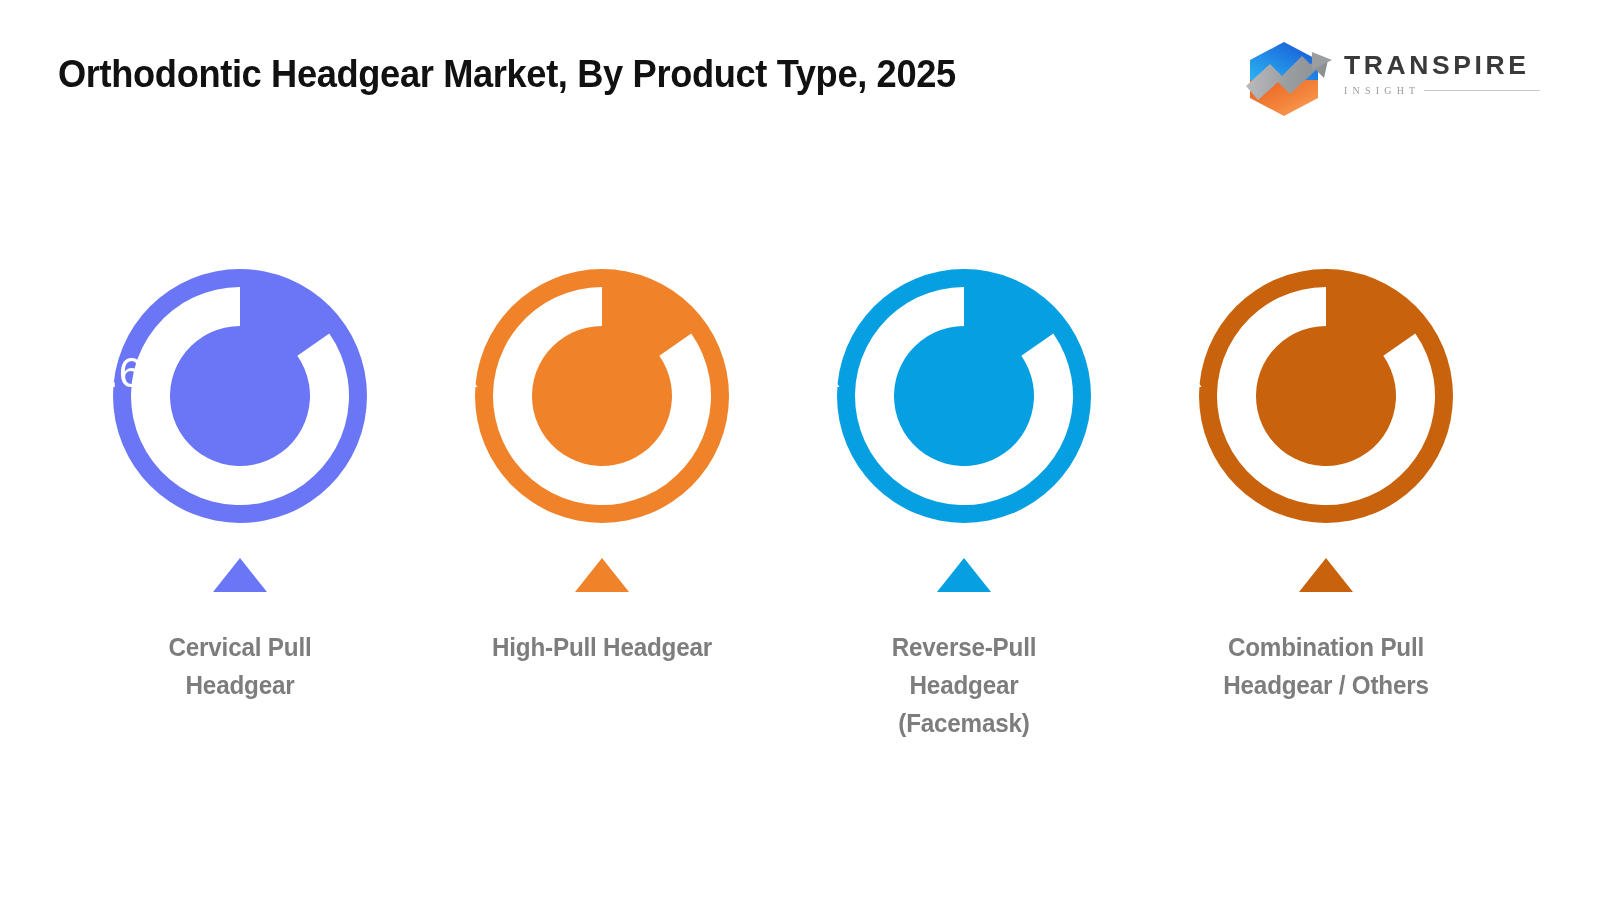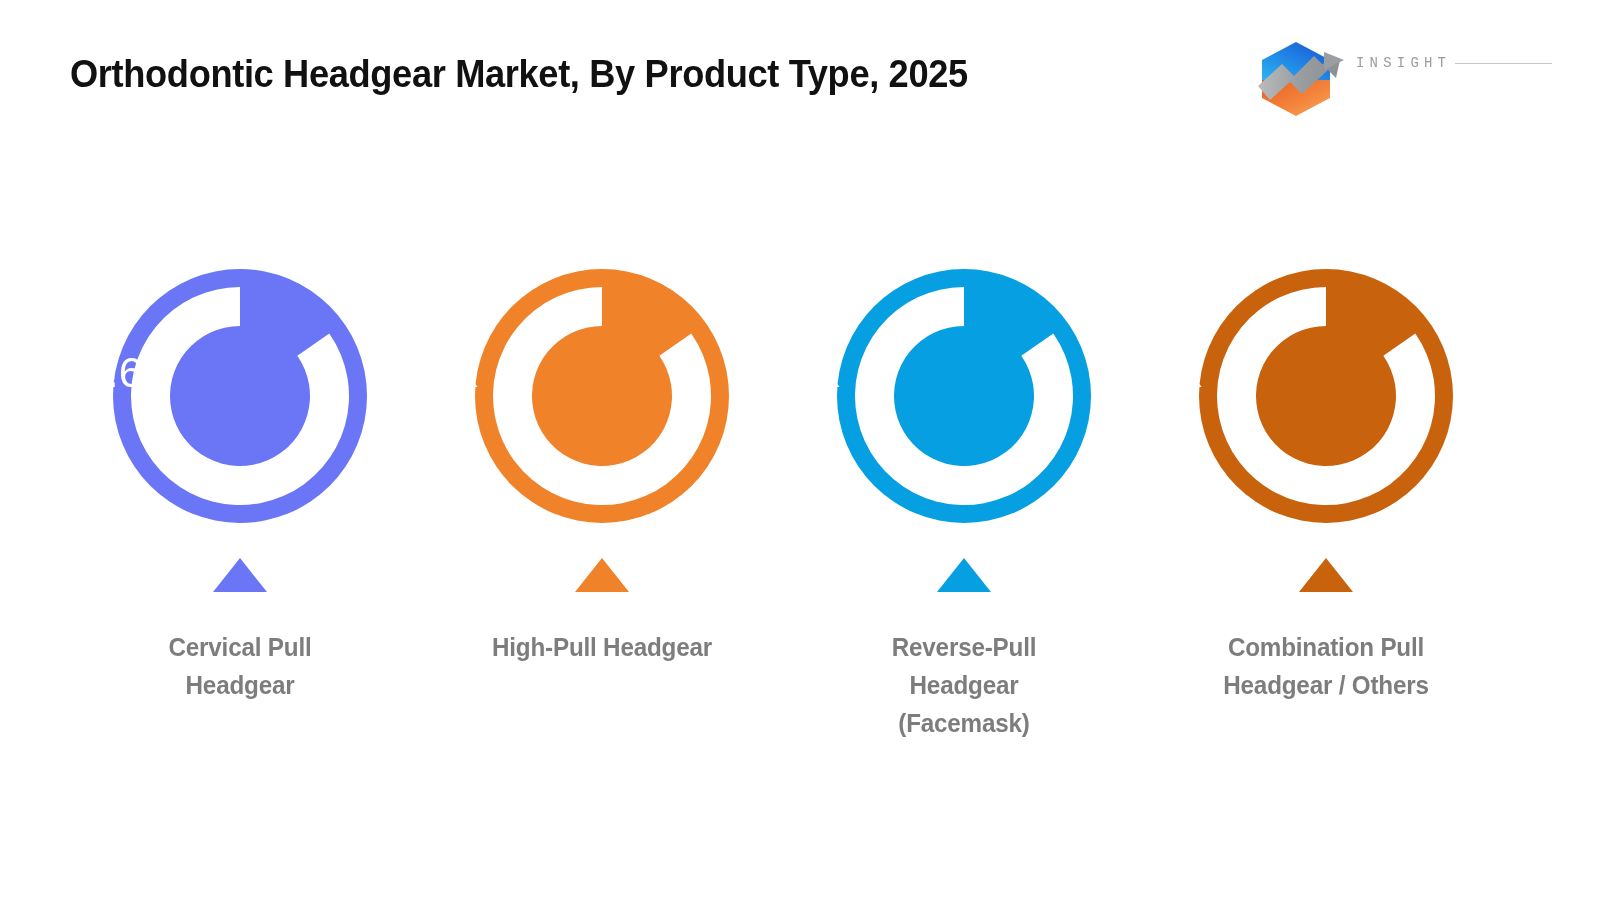--- a/index.html
+++ b/index.html
@@ -18,21 +18,21 @@
   .canvas {
     position: absolute;
     inset: 0;
     background: #ffffff;
   }
 
   
   .header {
     position: absolute;
     top: 0;
-    left: 12px;
+    left: 0;
     width: 1292px;
     height: 140px;
   }
 
   .page-title {
     position: absolute;
     left: 58px;
     top: 52px;
     font-family: "Liberation Sans Narrow", "Liberation Sans", sans-serif;
     font-size: 39px;
@@ -73,22 +73,22 @@
     letter-spacing: 3.6px;
     line-height: 30px;
     white-space: nowrap;
   }
   .logo-sub-row {
     display: flex;
     align-items: center;
     margin-top: 5px;
   }
   .logo-sub {
-    font-family: Liberation Mono, monospace;
-    font-size: 14px;
+    font-family: Liberation Serif, serif;
+    font-size: 10px;
     font-weight: normal;
     color: #9b9b9b;
     letter-spacing: 5.2px;
     white-space: nowrap;
   }
   .logo-rule {
     flex: 1 1 auto;
     height: 1px;
     background: #c9c9c9;
     margin-left: 4px;
@@ -209,20 +209,21 @@
 
           <path d="M44 4 L78 22 L78 42 L44 42 L10 42 L10 22 Z" fill="url(#gBlue)"></path>
 
           <path d="M10 42 L44 42 L78 42 L78 60 L44 78 L10 60 Z" fill="url(#gOrange)"></path>
 
           <path d="M6 48 L30 26 L42 38 L62 18 L70 26 L88 22 L84 40 L76 32 L50 56 L38 44 L18 62 Z" fill="url(#gGray)"></path>
           <path d="M72 14 L92 22 L72 32 Z" fill="#9b9ea1"></path>
         </svg>
       </div>
       <div class="logo-text">
+        <div class="logo-word">TRANSPIRE</div>
         <div class="logo-sub-row">
           <div class="logo-sub">INSIGHT</div>
           <div class="logo-rule"></div>
         </div>
       </div>
     </div>
   </div>
 
   <div class="donut-row">
 

